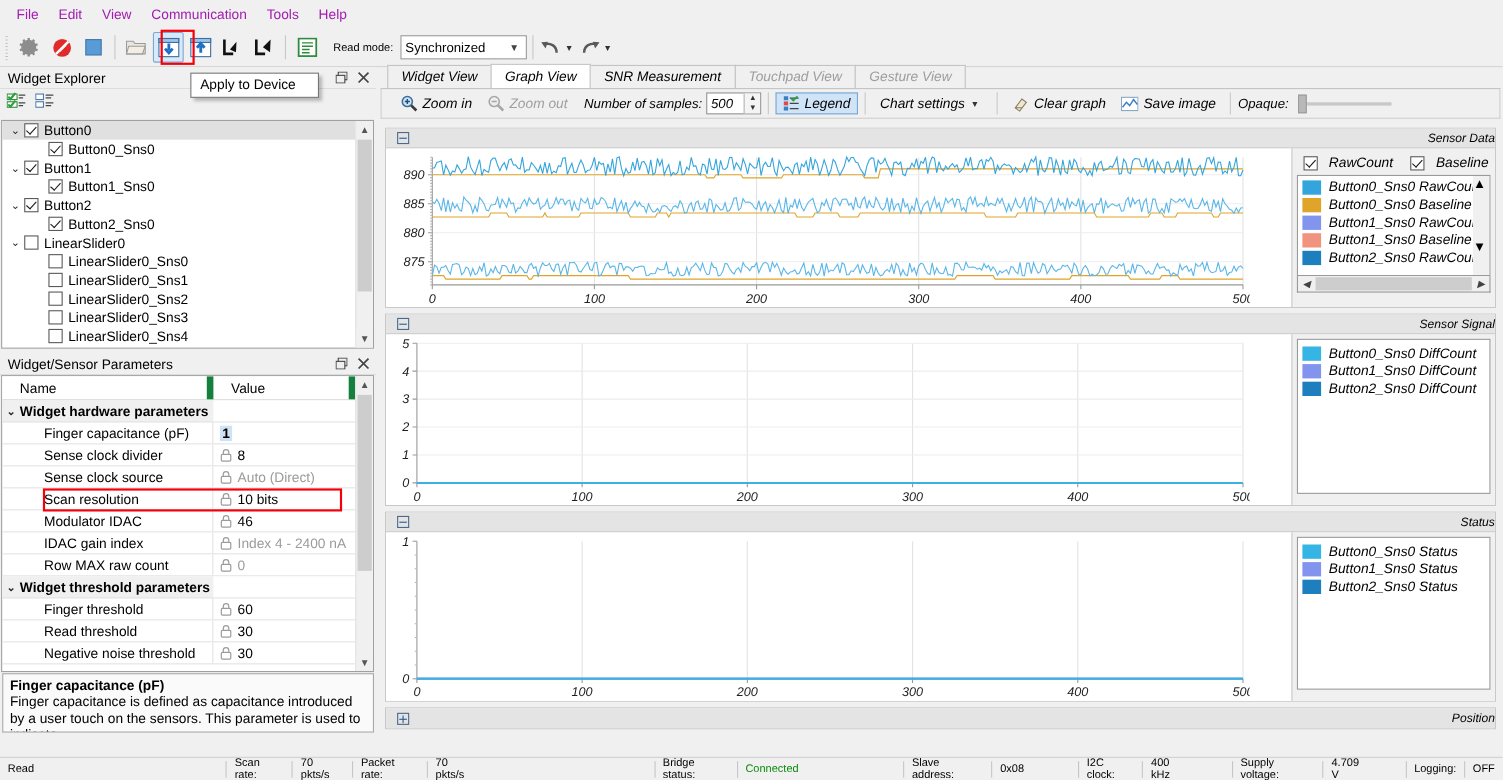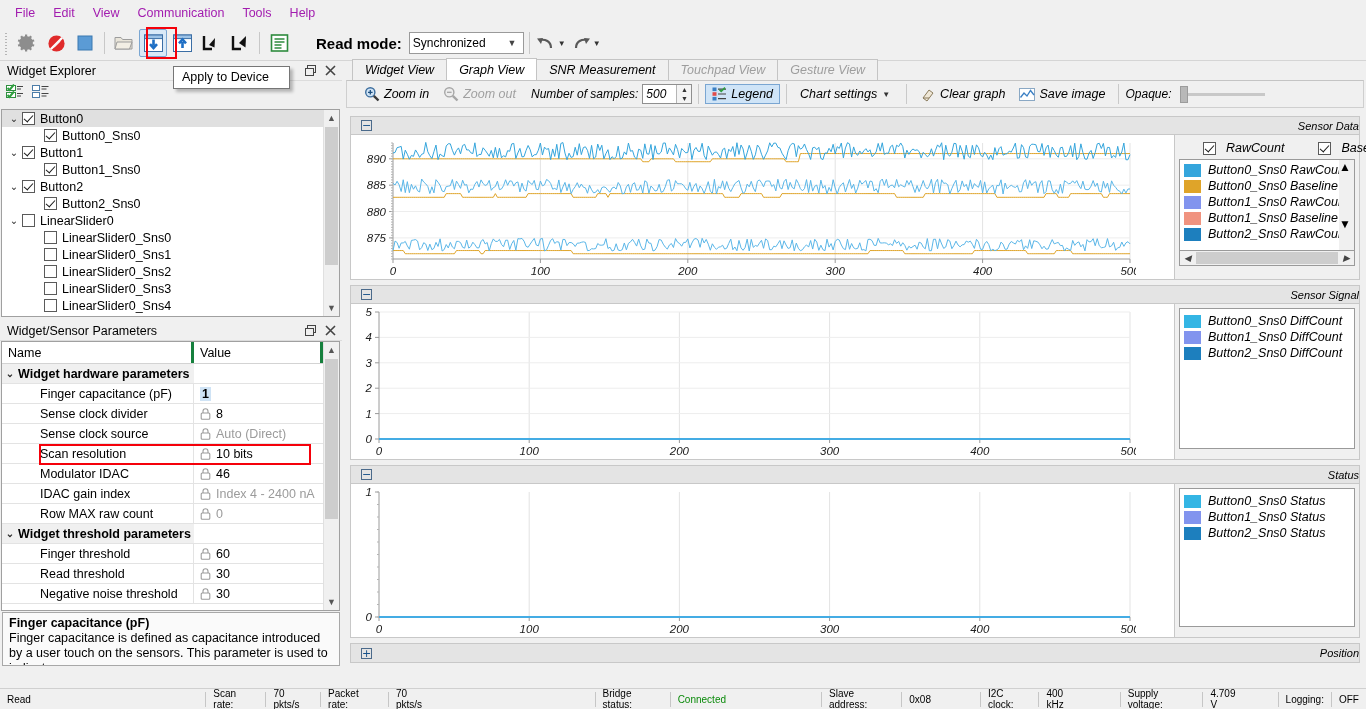--- a/index.html
+++ b/index.html
@@ -32,21 +32,21 @@
   .tbtn {
     width: 28px; height: 28px; display: flex; align-items: center; justify-content: center;
     border: 1px solid transparent; border-radius: 2px; position: relative;
   }
   .tbtn.active { border: 1px solid #7aa6d2; background: #d9e9f7; }
   .tsep { width: 1px; height: 22px; background: #c8c8c8; margin: 0 4px; }
   .grip { width: 6px; height: 24px; margin-right: 2px;
     background-image: repeating-linear-gradient(to bottom, #b5b5b5 0 1px, transparent 1px 3px);
     background-size: 2px 3px; background-position: 1px 2px; background-repeat: repeat-y;
   }
-  .readmode-label { margin-left: 22px; margin-right: 6px; font-size: 15px; font-weight: bold; }
+  .readmode-label { margin-left: 9px; margin-right: 6px; font-size: 10px; }
   .combo {
     height: 22px; width: 115px; border: 1px solid #9a9a9a; background: #fff;
     display: flex; align-items: center; padding: 0 3px; font-size: 12px; position: relative;
   }
   .combo .arrow { margin-left: auto; width: 16px; text-align: center; color: #444; font-size: 9px; }
   .undo-wrap { display: flex; align-items: center; }
   .caretsm { font-size: 8px; color: #333; margin: 0 3px 0 1px; }
 
   
   .tooltip {
@@ -100,22 +100,22 @@
   .vscroll .sbtn.bot { position: absolute; bottom: 0; left: 0; right: 0; }
   .vscroll .thumb { position: absolute; left: 1px; right: 1px; background: #cdcdcd; }
 
   
   .paramspanel { position: absolute; left: 0; right: 0; top: 260px; bottom: 0; }
   .paramsbox {
     position: absolute; left: 1px; right: 2px; top: 20px; bottom: 77px;
     background: #fff; border: 1px solid #a0a0a0; overflow: hidden;
   }
   .phead { height: 22px; display: flex; border-bottom: 1px solid #d3d3d3; background: #fff; }
-  .phead .hc { display: flex; align-items: center; padding-left: 6px; font-size: 12.5px;
-    border-right: 3px solid #15803d; }
+  .phead .hc { display: flex; align-items: center; padding-left: 16px; font-size: 12.5px;
+    border-right: 6px solid #15803d; }
   .hc1 { width: 192px; }
   .hc2 { flex: 1; }
   .prow { height: 20px; display: flex; border-bottom: 1px solid #e3e3e3; font-size: 12.5px; }
   .prow .pname { width: 192px; display: flex; align-items: center; padding-left: 6px;
     border-right: 1px solid #e3e3e3; }
   .prow .pval { flex: 1; display: flex; align-items: center; padding-left: 6px; gap: 5px; }
   .prow.group { background: #f0f0f0; font-weight: bold; }
   .prow.group .pname { border-right: none; padding-left: 0; }
   .prow.group .pval { background: #fff; }
   .pname.lvl2 { padding-left: 38px; }
@@ -173,21 +173,21 @@
     line-height: 9px; margin-left: 10px; background: #e4e4e4; font-family: "DejaVu Sans", sans-serif;
   }
   .sectitle {
     position: absolute; left: 0; right: 0; text-align: right; font-size: 11px; color: #000;
   }
   .secbody { display: flex; background: #fff; }
   .plotwrap { flex: 1; position: relative; background: #fff; }
   .legendwrap { width: 185px; border-left: 1px solid #c8c8c8; background: #f0f0f0; padding: 4px; position: relative; }
 
   .legend-checks { display: flex; gap: 16px; align-items: center; padding: 2px 0 4px 6px; font-size: 12.5px; }
-  .legend-checks .lc { display: flex; align-items: center; gap: 5px; margin-left: 18px; }
+  .legend-checks .lc { display: flex; align-items: center; gap: 5px; }
   .legendlist {
     background: #fff; border: 1px solid #9a9a9a; position: relative; overflow: hidden;
   }
   .litem { display: flex; align-items: center; gap: 7px; padding: 1px 4px; font-size: 12.5px; white-space: nowrap; }
   .swatch { width: 17px; height: 13px; flex: 0 0 auto; }
   .ll-vscroll { position: absolute; right: 0; top: 0; width: 15px; bottom: 0; background: #f0f0f0; }
   .ll-hscroll { height: 15px; background: #f0f0f0; border: 1px solid #9a9a9a; border-top: none;
     display: flex; align-items: center; position: relative; }
   .ll-hscroll .hbtn { width: 15px; text-align: center; font-size: 9px; color: #444; }
   .ll-hthumb { position: absolute; left: 16px; right: 16px; top: 1px; bottom: 1px; background: #cdcdcd; }

